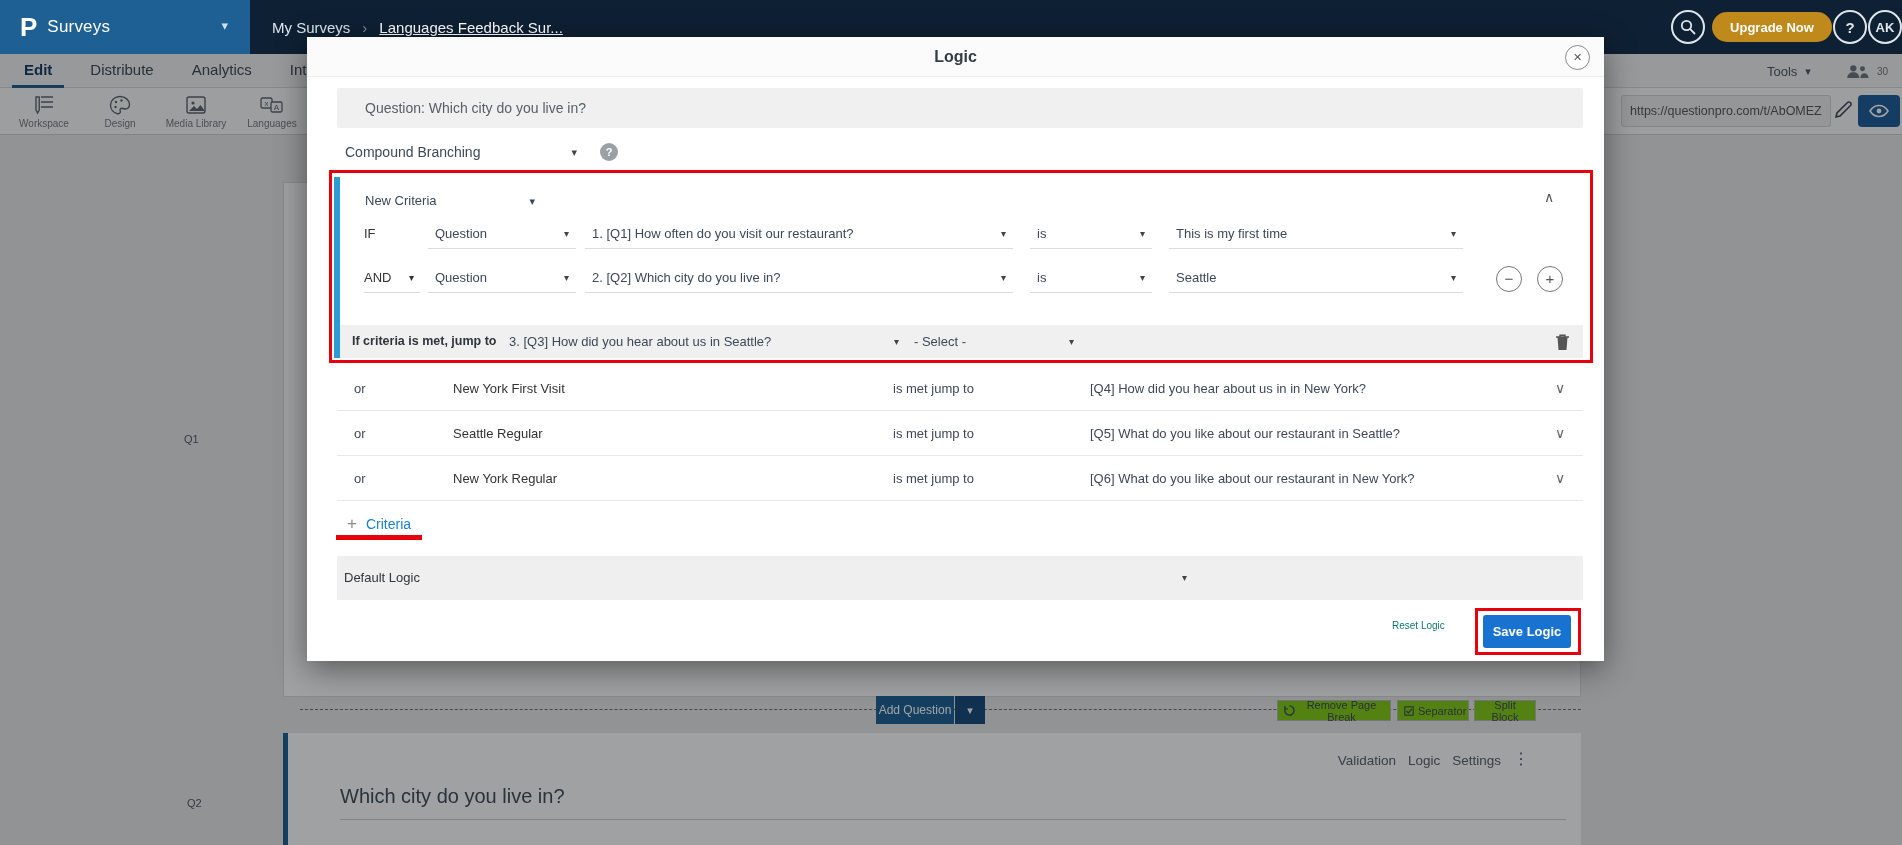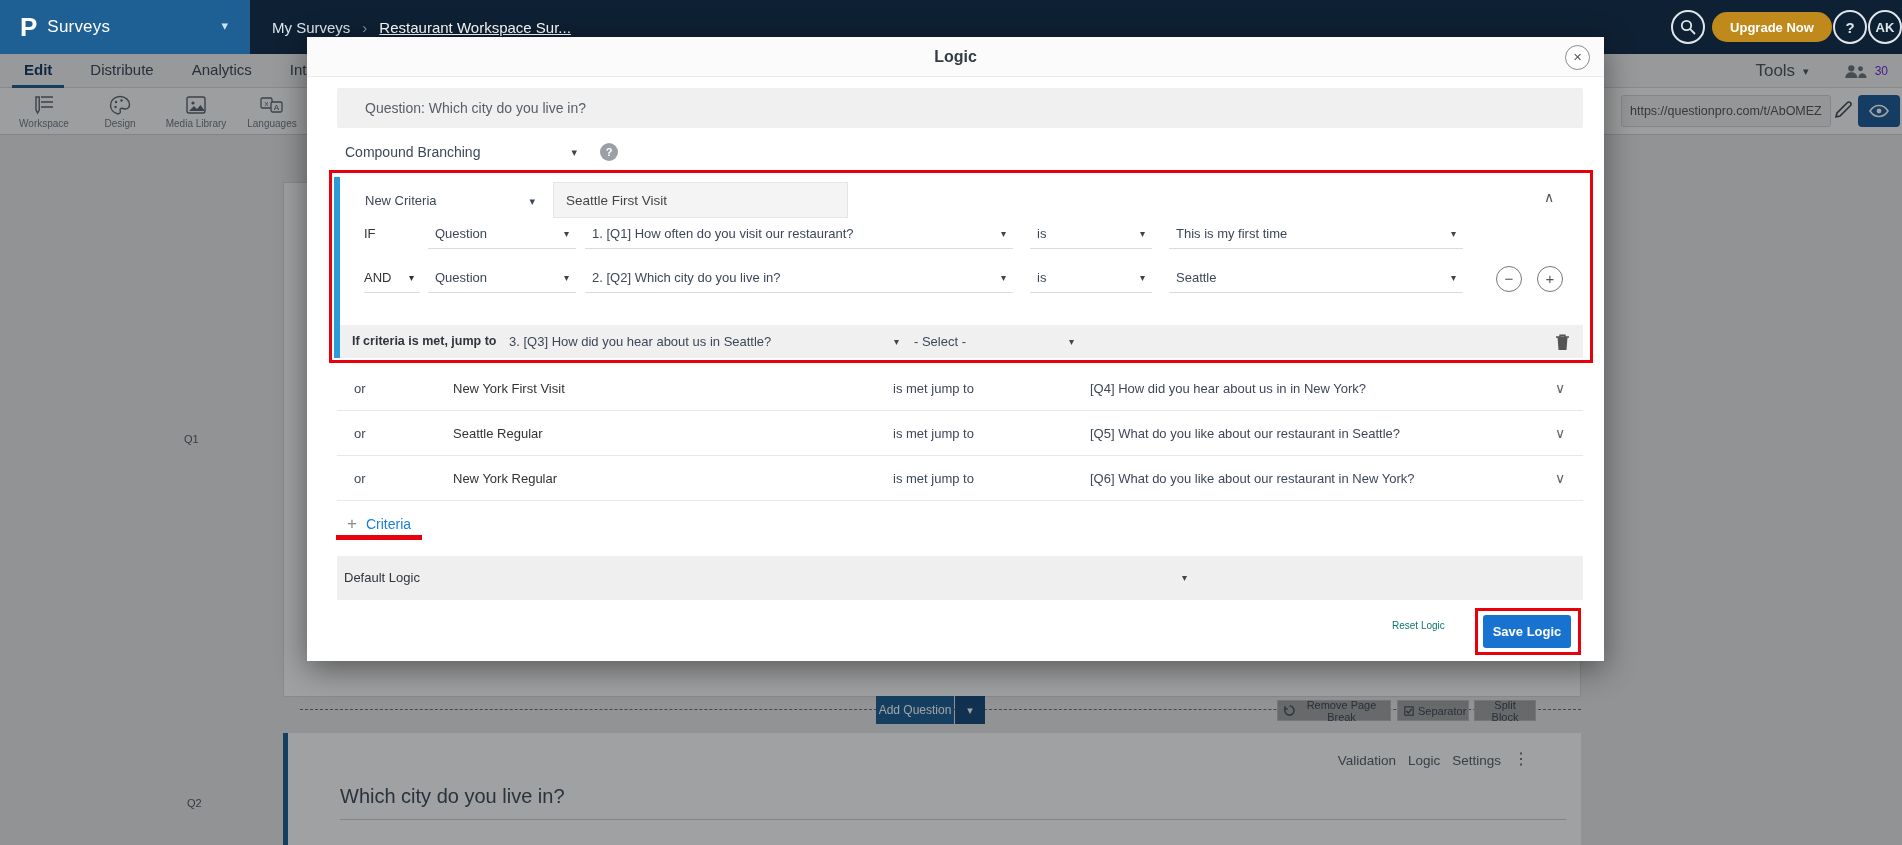--- a/index.html
+++ b/index.html
@@ -17,42 +17,42 @@
   .crumb-sep { color:#7d93a8; font-size:15px; }
   .nav-circle { position:absolute; top:10px; width:34px; height:34px; border:2px solid #dfe5ea; border-radius:50%; color:#dfe5ea; display:flex; align-items:center; justify-content:center; font-size:15px; font-weight:bold; }
   .upgrade-btn { position:absolute; left:1712px; top:12px; width:120px; height:30px; background:#bf8a1b; border:none; border-radius:15px; color:#fff; font-size:13px; font-weight:bold; font-family:inherit; }
 
   
   .tabbar { position:absolute; left:0; top:54px; width:1902px; height:34px; background:#f1f1f1; border-bottom:1px solid #d7d7d7; z-index:5; }
   .tabs { position:absolute; left:12px; top:0; height:34px; display:flex; }
   .tab { height:34px; line-height:32px; padding:0 12px; margin-right:14px; font-size:15px; color:#3c4858; }
   .tab.active { color:#16395f; font-weight:bold; border-bottom:3px solid #1f5c8b; }
   .tools-wrap { position:absolute; right:0; top:0; height:34px; display:flex; align-items:center; }
-  .tools-label { font-size:17px; color:#4a5560; }
+  .tools-label { font-size:13px; color:#4a5560; }
   .tools-caret { font-size:11px; color:#4a5560; margin:0 0 0 8px; }
   .collab { display:flex; align-items:center; gap:8px; margin-left:34px; margin-right:14px; }
-  .collab-count { color:#6d28d9; font-size:12px; }
+  .collab-count { color:#737373; font-size:10px; }
 
   
   .toolbar { position:absolute; left:0; top:88px; width:1902px; height:47px; background:#f8f8f8; border-bottom:1px solid #cfcfcf; z-index:5; }
   .tool-items { position:absolute; left:6px; top:2px; display:flex; }
   .tool-item { width:76px; height:43px; display:flex; flex-direction:column; align-items:center; justify-content:center; gap:3px; color:#5a6570; }
   .tool-item .lbl { font-size:10px; color:#707a84; white-space:nowrap; }
   .url-box { position:absolute; left:1621px; top:7px; width:210px; height:32px; background:#ececec; border:1px solid #d2d2d2; border-radius:3px; font-size:12.5px; color:#555; font-family:inherit; padding:0 8px; }
   .pencil-btn { position:absolute; left:1833px; top:12px; width:22px; height:22px; color:#3c4a58; }
   .eye-btn { position:absolute; left:1858px; top:7px; width:42px; height:32px; background:#1d5c99; border:none; border-radius:4px; color:#fff; display:flex; align-items:center; justify-content:center; }
 
   
   .canvas { position:absolute; left:0; top:135px; width:1902px; height:710px; background:#e7e7e7; z-index:1; }
   .bg-card { position:absolute; left:283px; top:47px; width:1298px; height:515px; background:#fdfdfd; border:1px solid #d8d8d8; }
   .q-margin-label { position:absolute; font-size:11px; color:#4f5a64; }
   .dash-row { position:absolute; left:300px; top:574px; width:1281px; border-top:1px dashed #6c6c6c; }
   .addq-btn { position:absolute; left:876px; top:561px; width:78px; height:28px; background:#1e5f94; color:#fff; font-size:12px; border:none; font-family:inherit; }
   .addq-caret { position:absolute; left:955px; top:561px; width:30px; height:28px; background:#16497a; color:#fff; font-size:11px; border:none; display:flex; align-items:center; justify-content:center; }
-  .page-ctrl { position:absolute; top:565px; height:21px; background:#a3a3a3; border:1px solid #b9b9b9; font-size:11px; color:#3c4858; font-family:inherit; display:flex; align-items:center; gap:4px; padding:0 6px; }
+  .page-ctrl { position:absolute; top:565px; height:21px; background:#84cc16; border:1px solid #b9b9b9; font-size:11px; color:#3c4858; font-family:inherit; display:flex; align-items:center; gap:4px; padding:0 6px; }
   .q2-card { position:absolute; left:283px; top:598px; width:1298px; height:112px; background:#fdfdfd; border-left:5px solid #1e5f94; }
   .q2-links { position:absolute; right:80px; top:20px; display:flex; gap:12px; font-size:13.5px; color:#55606b; }
   .q2-kebab { position:absolute; right:52px; top:16px; font-size:16px; color:#55606b; }
   .q2-question { position:absolute; left:52px; top:52px; font-size:20px; color:#3d4d5c; }
   .q2-underline { position:absolute; left:52px; top:86px; width:1226px; border-top:1px solid #cfcfcf; }
 
   .dim { position:absolute; left:0; top:54px; width:1902px; height:791px; background:rgba(8,10,14,0.38); z-index:10; }
 
   
   .modal { position:absolute; left:307px; top:37px; width:1297px; height:624px; background:#fff; box-shadow:0 8px 30px rgba(0,0,0,.45); z-index:100; font-size:13px; color:#3c4858; }
@@ -256,21 +256,21 @@
 
   <div class="topbar">
     <div class="logo-box">
       <span class="logo-glyph">P</span>
       <span class="product-name">Surveys</span>
       <span class="logo-caret">▾</span>
     </div>
     <div class="crumbs">
       <span>My Surveys</span>
       <span class="crumb-sep">›</span>
-      <span class="crumb-current">Restaurant Workspace Sur...</span>
+      <span class="crumb-current">Languages Feedback Sur...</span>
     </div>
     <div class="nav-circle" style="left:1671px;">
       <span>
           <svg width="16" height="16" viewBox="0 0 16 16">
             <circle cx="6.5" cy="6.5" r="4.7" fill="none" stroke="#dfe5ea" stroke-width="1.8"></circle>
             <path d="M10.2 10.2L15 15" stroke="#dfe5ea" stroke-width="1.8"></path>
           </svg>
         </span>
     </div>
     <button class="upgrade-btn">Upgrade Now</button>
@@ -298,21 +298,20 @@
 
     <div class="anno" style="left:22px; top:133px; width:1264px; height:193px;"></div>
 
     <div class="crit">
       <div class="crit-bar"></div>
 
       <div class="name-dd">
         <span>New Criteria</span>
         <span class="caret">▾</span>
       </div>
-      <input class="name-input" value="Seattle First Visit" style="">
       <div class="collapse-top">∧</div>
 
       <div class="row-if">
         <span class="conn-label">IF</span>
         <div class="cond-field f-subj"><span>Question</span><span class="caret">▾</span></div>
         <div class="cond-field f-q"><span>1. [Q1] How often do you visit our restaurant?</span><span class="caret">▾</span></div>
         <div class="cond-field f-op"><span>is</span><span class="caret">▾</span></div>
         <div class="cond-field f-val"><span>This is my first time</span><span class="caret">▾</span></div>
       </div>
 

